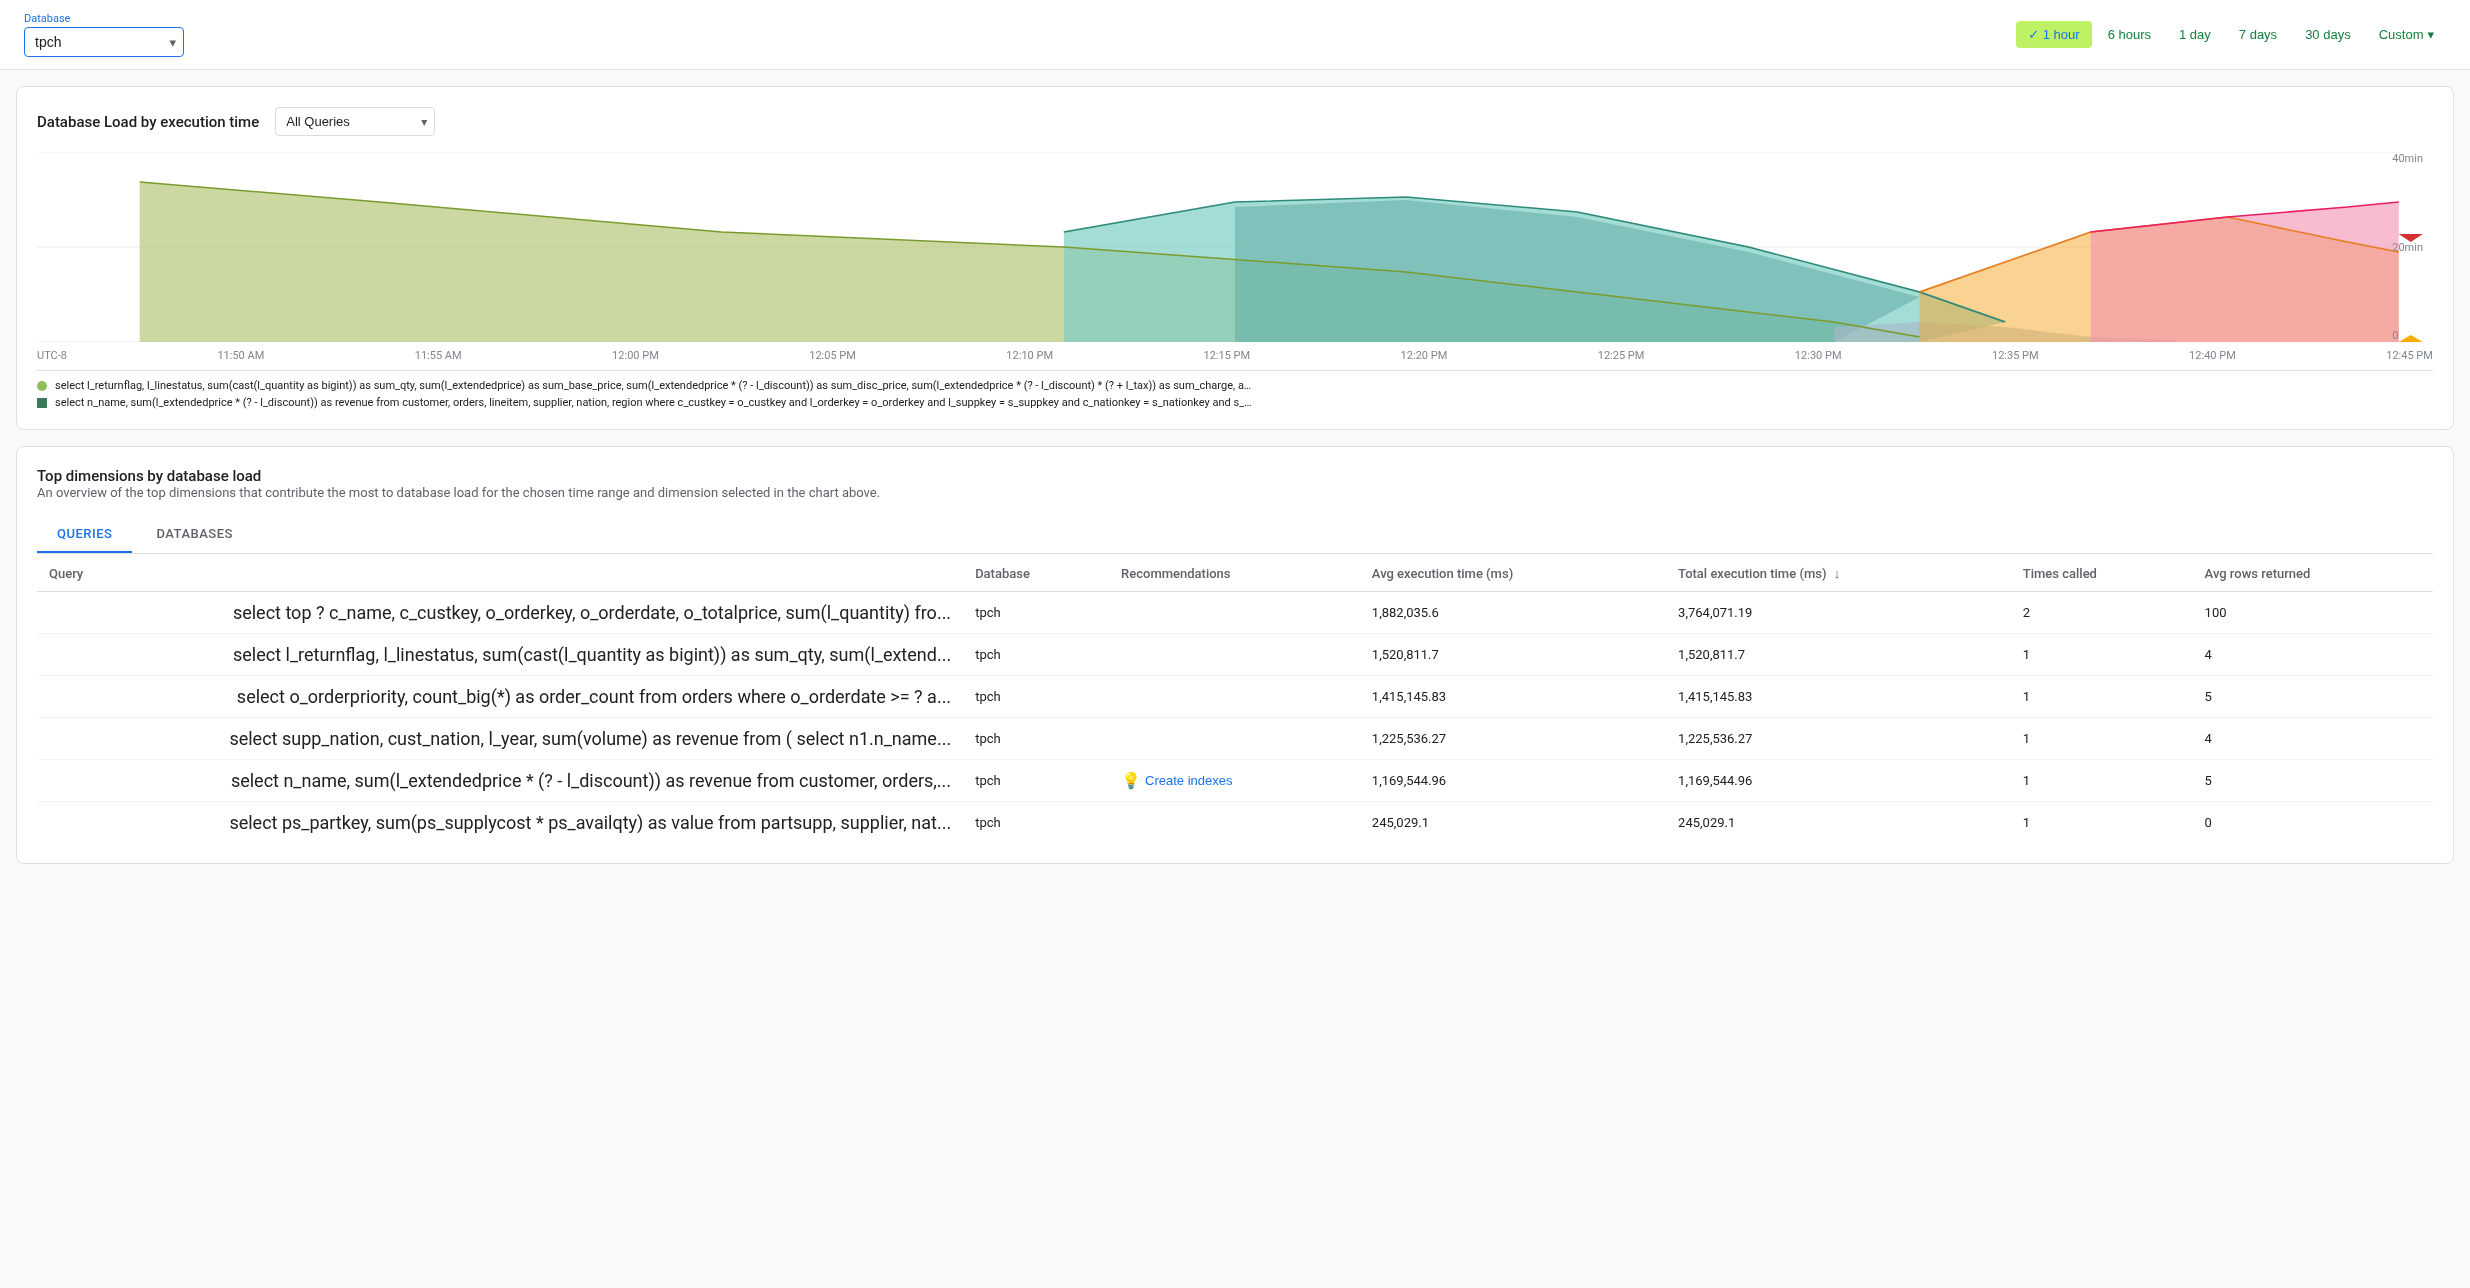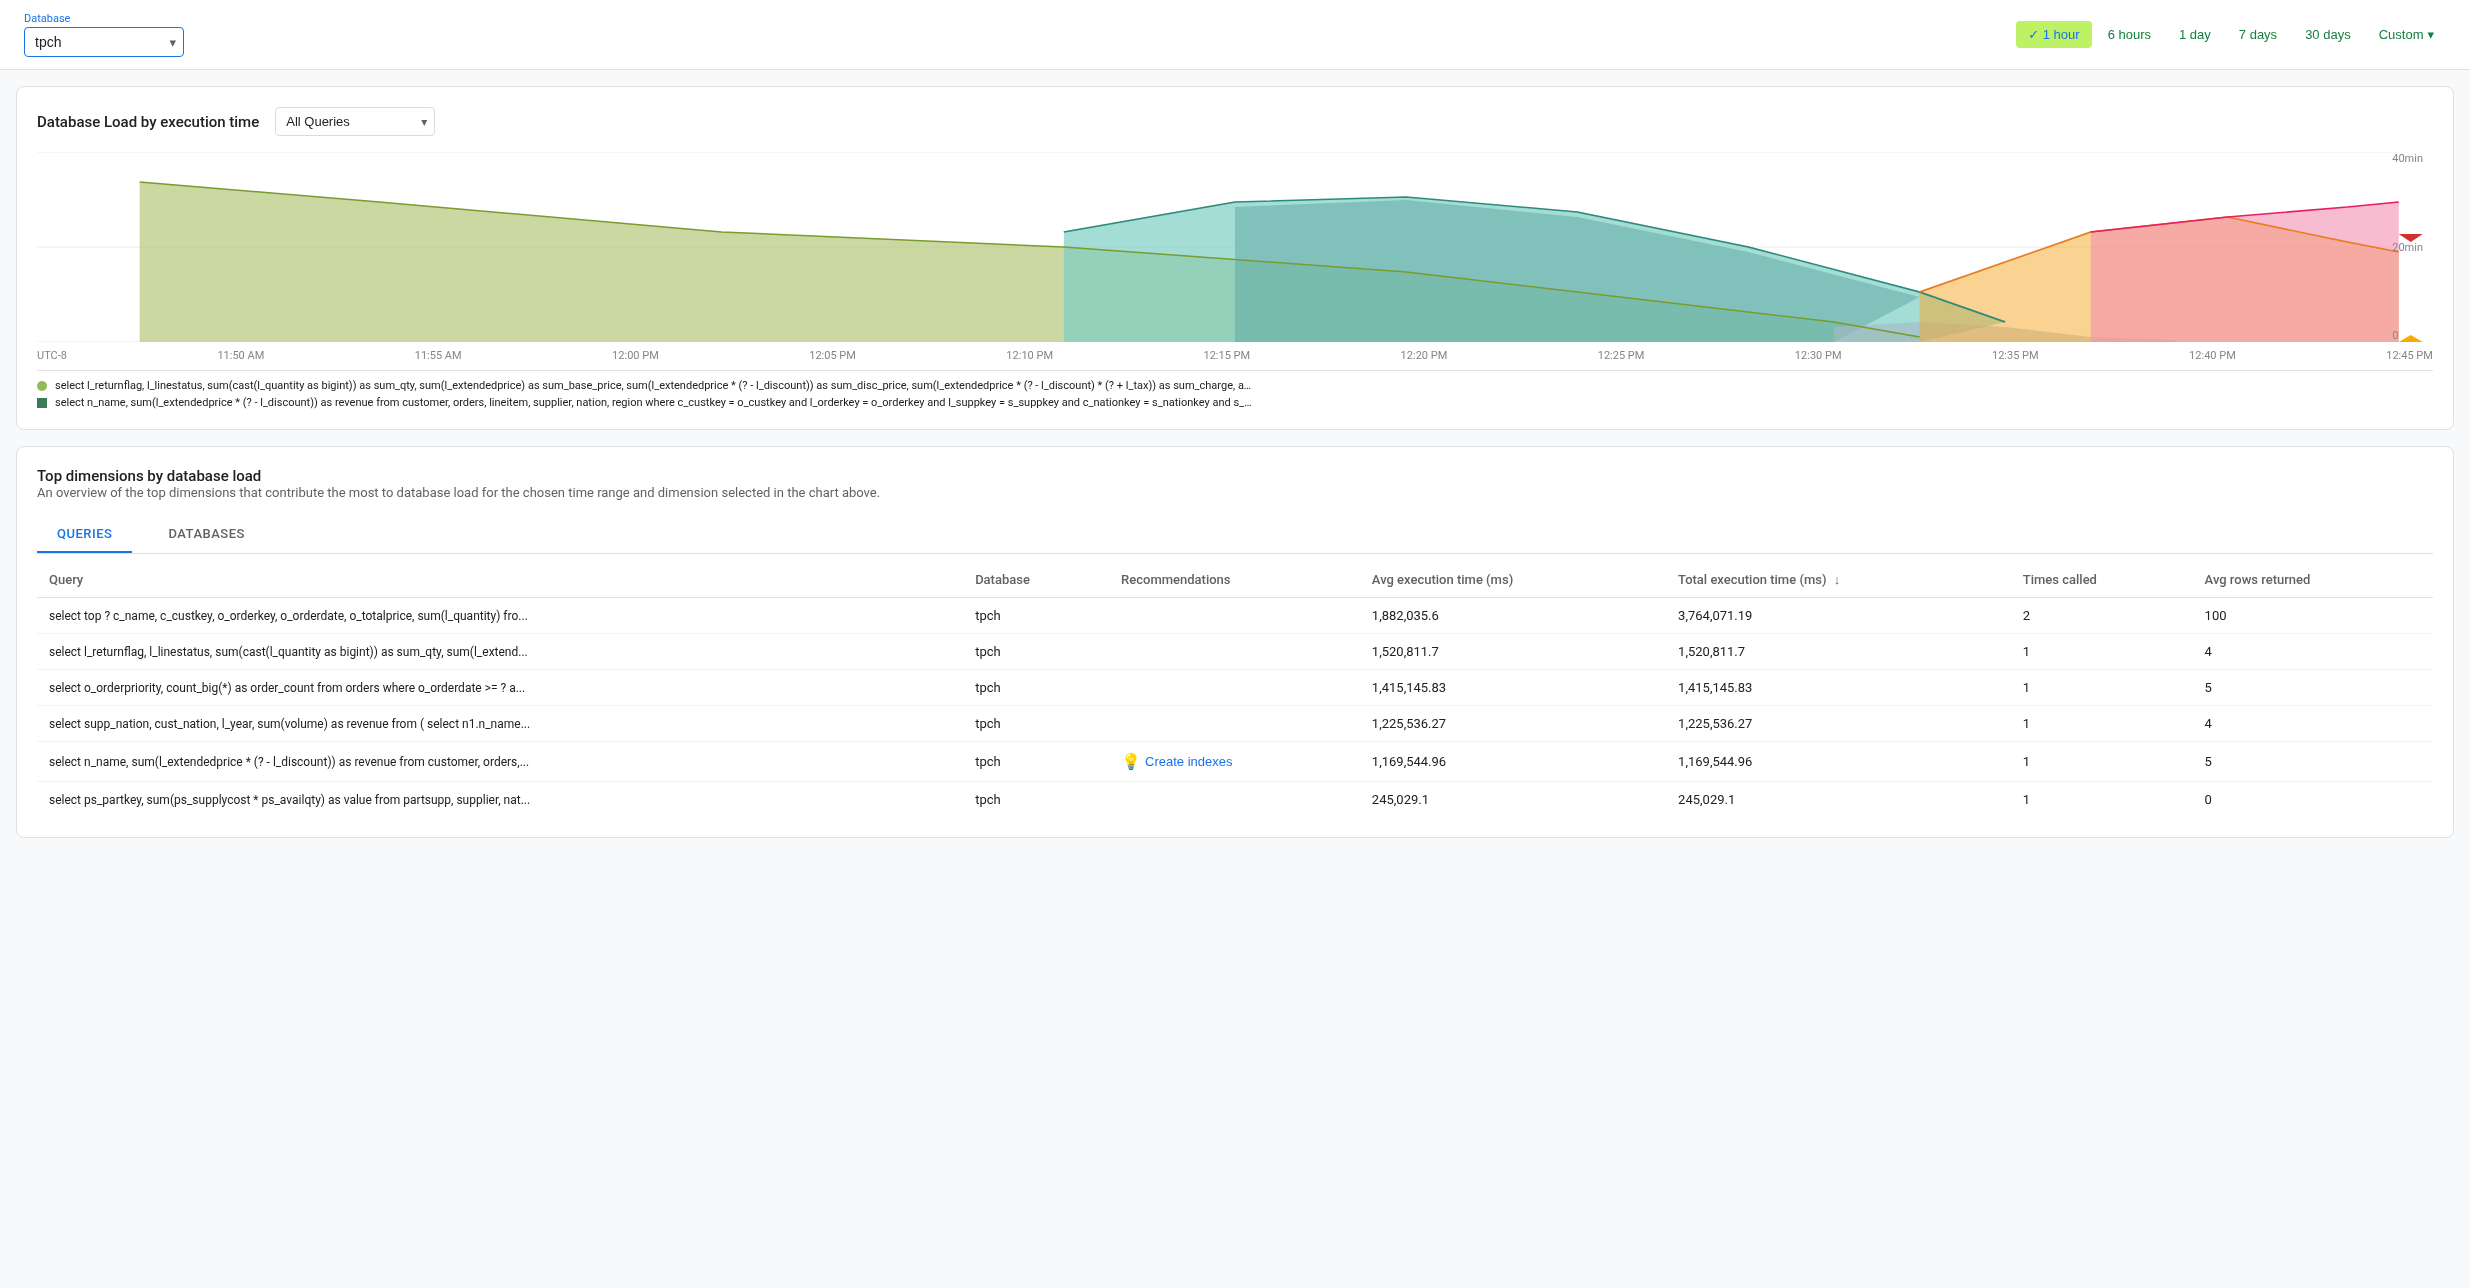--- a/index.html
+++ b/index.html
@@ -165,22 +165,22 @@
     }
     .section-desc {
       font-size: 13px;
       color: #5f6368;
       margin-bottom: 16px;
     }
     
     .tabs {
       display: flex;
       border-bottom: 1px solid #e0e0e0;
-      margin-bottom: 8px;
-      gap: 16px;
+      margin-bottom: 2px;
+      gap: 4px;
     }
     .tab {
       padding: 10px 20px;
       font-size: 13px;
       font-weight: 500;
       cursor: pointer;
       color: #5f6368;
       border-bottom: 2px solid transparent;
       letter-spacing: 0.5px;
     }
@@ -214,21 +214,22 @@
     }
     .data-table tr:last-child td {
       border-bottom: none;
     }
     .query-cell {
       max-width: 500px;
       overflow: hidden;
       text-overflow: ellipsis;
       white-space: nowrap;
       color: #202124;
-      font-size: 12px;
+      font-size: 18px;
+      text-align: right;
     }
     .sort-icon {
       display: inline-block;
       margin-left: 4px;
       color: #5f6368;
     }
     .create-indexes-btn {
       color: #1a73e8;
       background: none;
       border: none;

